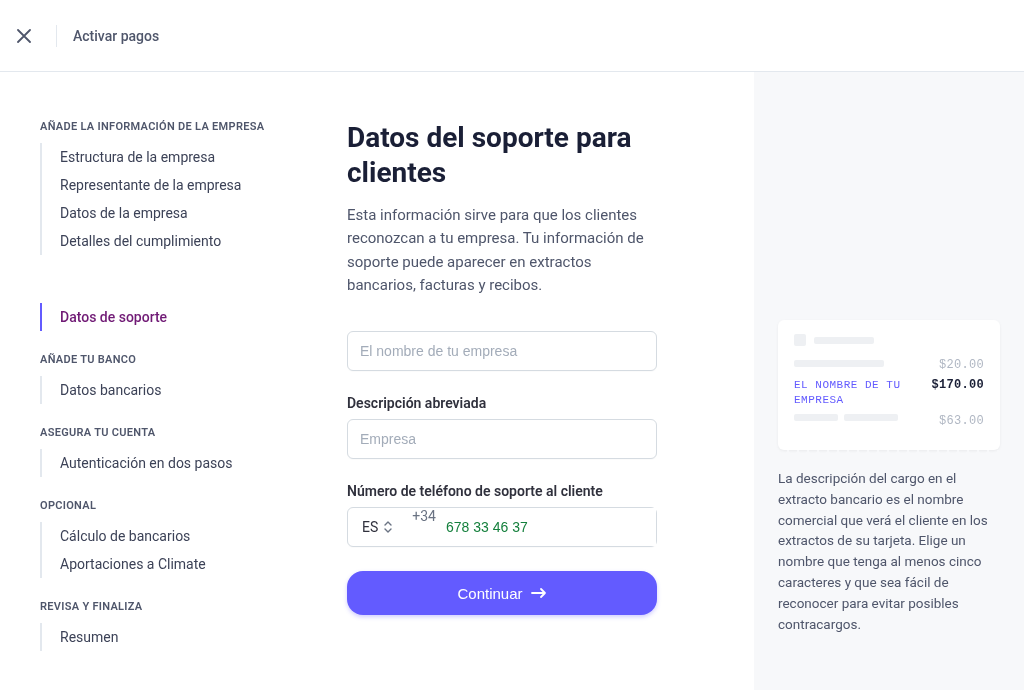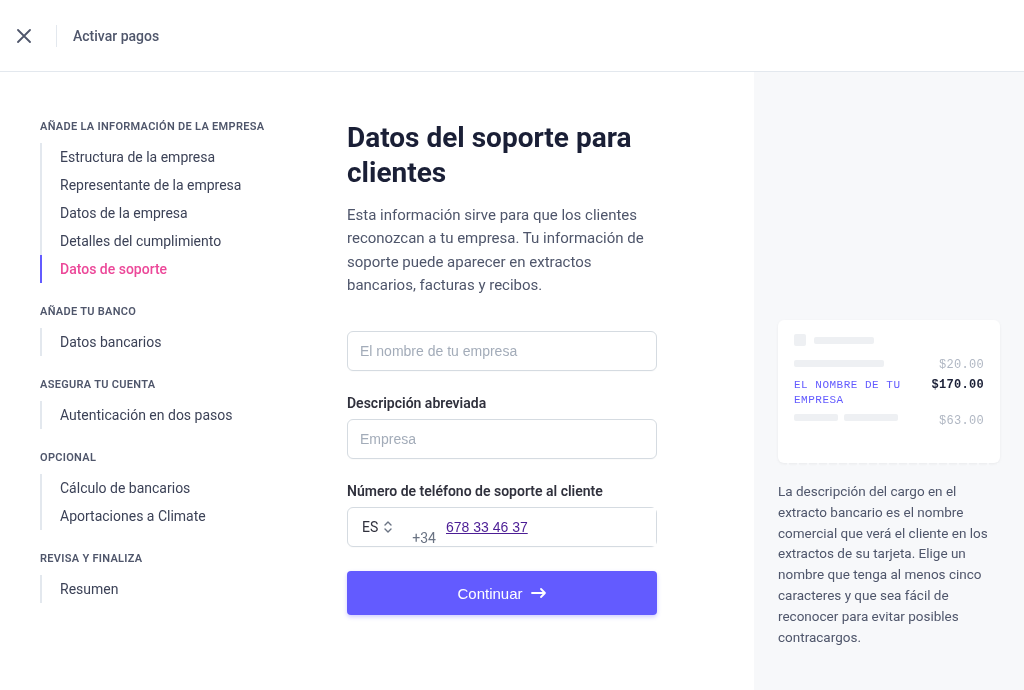--- a/index.html
+++ b/index.html
@@ -73,23 +73,24 @@
   .side-list { list-style: none; margin-bottom: 22px; }
   .side-item {
     position: relative;
     padding: 6px 0 6px 18px;
     font-size: 14px;
     color: #3c4257;
     cursor: pointer;
     border-left: 2px solid #e3e8ee;
   }
   .side-item.active {
-    color: #ec4899;
+    color: #701a75;
     border-left-color: #635bff;
     font-weight: 500;
+    margin-top: 48px;
   }
 
   
   h1 {
     font-size: 28px;
     line-height: 1.25;
     font-weight: 700;
     color: #1a1f36;
     margin-bottom: 14px;
   }
@@ -113,50 +114,49 @@
     border: 1px solid #d5dbe1;
     border-radius: 6px;
     padding: 0 12px;
     font-size: 14px;
     color: #30313d;
     background: #fff;
     box-shadow: 0 1px 1px rgba(0,0,0,0.02);
   }
   .text-input::placeholder { color: #a3acb9; }
   .phone-wrap {
-    display: flex; align-items: flex-end; gap: 10px; padding: 0;
+    display: flex; align-items: flex-start; gap: 10px; padding: 0;
   }
   .phone-country {
     display: flex; align-items: center; gap: 6px;
     padding: 0 10px 0 14px;
     height: 100%;
     font-size: 14px;
     color: #30313d;
     cursor: pointer;
   }
   .phone-prefix {
     color: #6a7383;
     font-size: 14px;
   }
   .phone-number {
     flex: 1;
     border: none; outline: none;
-    font-size: 14px; color: #4c1d95;
+    font-size: 14px; color: #15803d;
     height: 100%;
     padding-right: 12px;
-    text-decoration: underline;
   }
 
   .primary-btn {
     width: 100%;
     height: 44px;
     background: #635bff;
     color: #fff;
     border: none;
-    border-radius: 4px;
+    border-radius: 16px;
     font-size: 15px;
     font-weight: 500;
     cursor: pointer;
     display: flex; align-items: center; justify-content: center; gap: 8px;
     box-shadow: 0 2px 4px rgba(99,91,255,0.3);
   }
 
   
   .receipt {
     background: #fff;
@@ -296,21 +296,21 @@
         <span class="skel line" style="width:60px"></span>
       </div>
       <div class="receipt-row">
         <div class="left"><span class="skel line" style="width:90px;display:inline-block"></span></div>
         <span class="amt">$20.00</span>
       </div>
       <div class="receipt-row">
         <div class="left merchant">EL NOMBRE DE TU EMPRESA</div>
         <span class="amt hl">$170.00</span>
       </div>
-      <div class="receipt-row" style="margin-bottom:17px">
+      <div class="receipt-row" style="margin-bottom:4px">
         <div class="left" style="display:flex;gap:6px">
           <span class="skel line" style="width:44px"></span>
           <span class="skel line" style="width:54px"></span>
         </div>
         <span class="amt">$63.00</span>
       </div>
     </div>
     <p class="aside-text">La descripción del cargo en el extracto bancario es el nombre comercial que verá el cliente en los extractos de su tarjeta. Elige un nombre que tenga al menos cinco caracteres y que sea fácil de reconocer para evitar posibles contracargos.</p>
   </aside>
 

